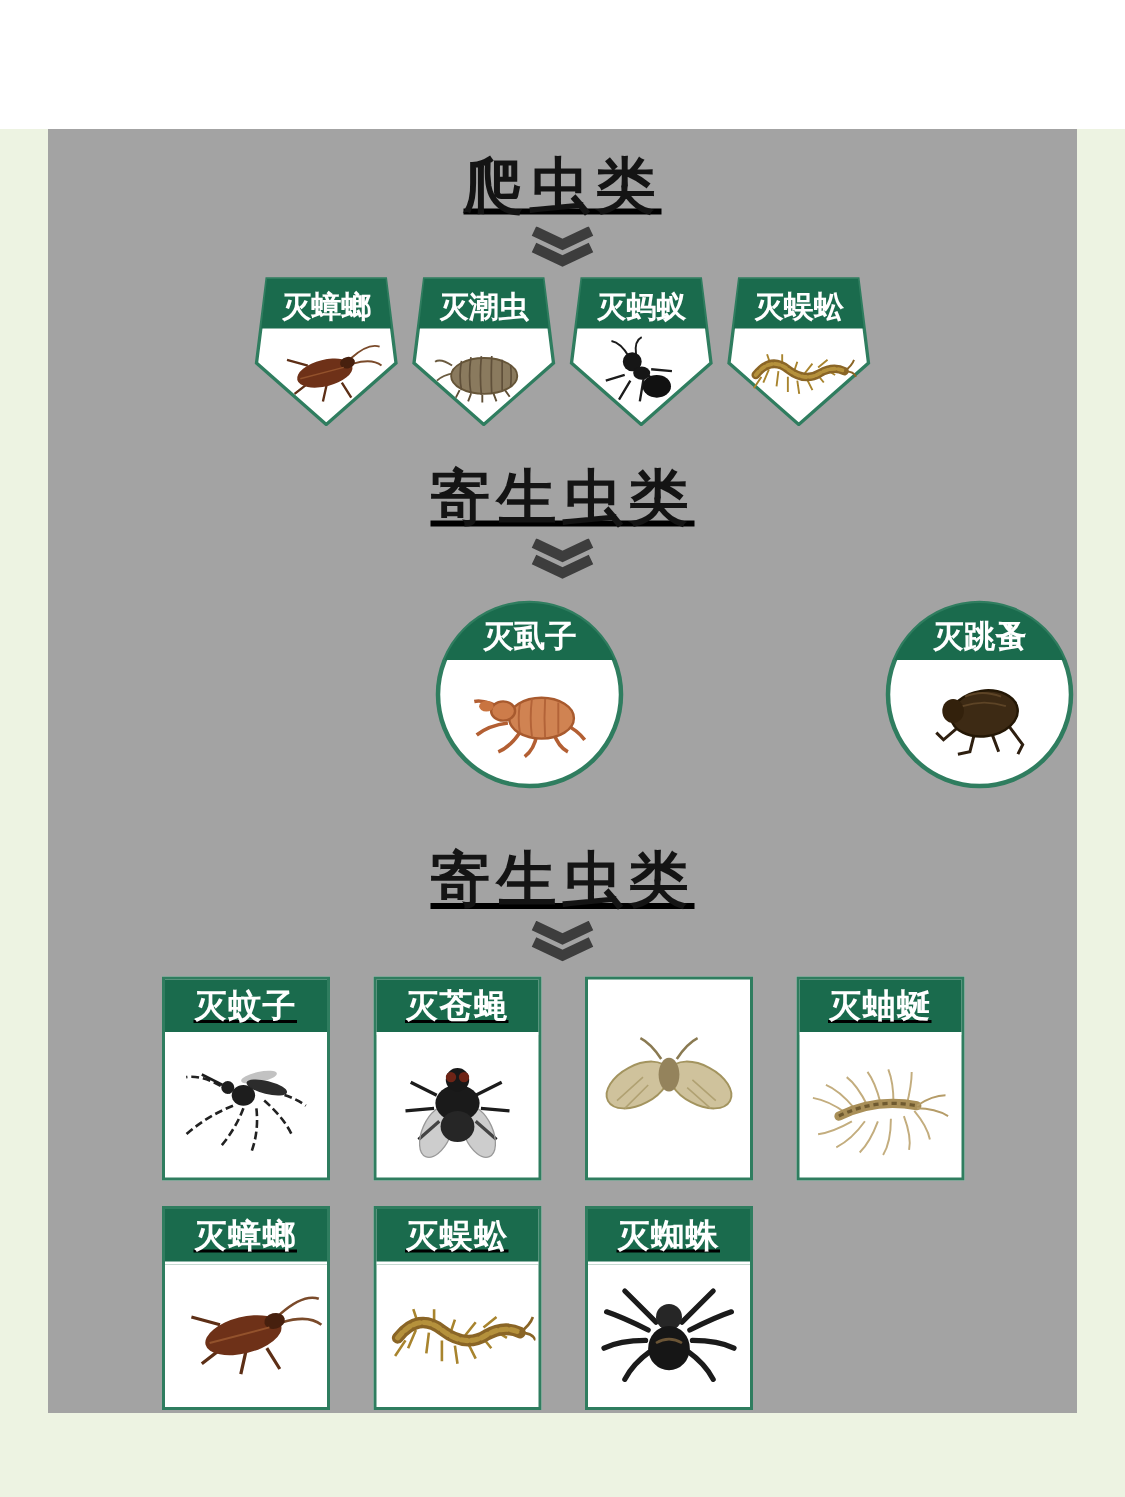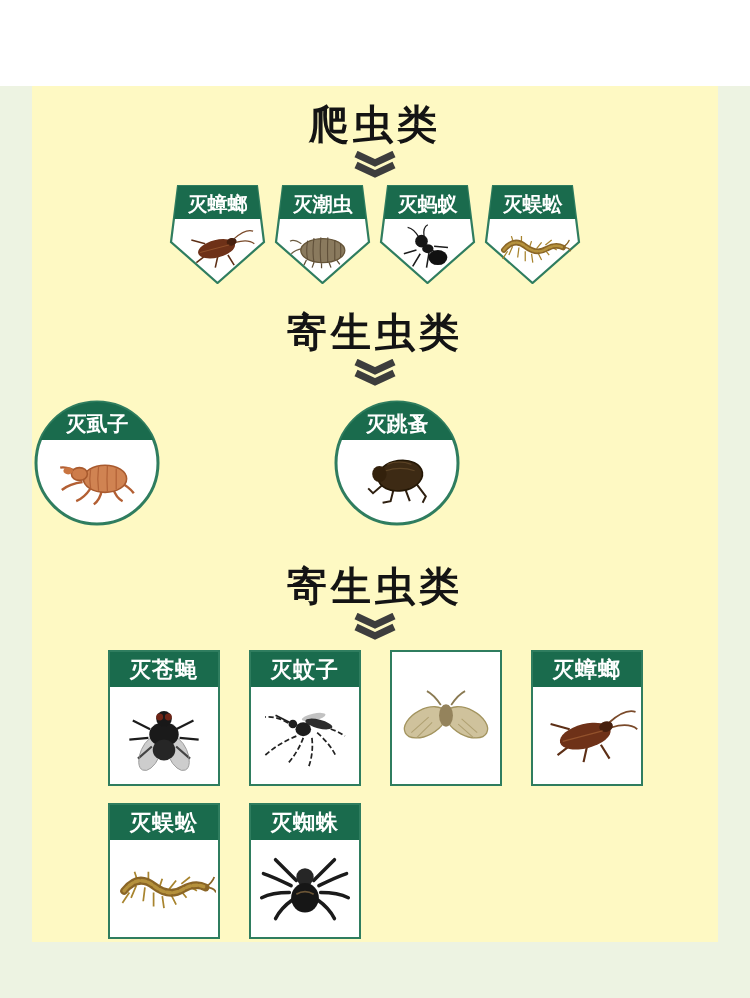--- a/index.html
+++ b/index.html
@@ -6,22 +6,23 @@
   html,body { width: 750px; }
   body {
     height: 998px;
     background: #edf3e2;
     font-family: "Liberation Sans", "DejaVu Sans", sans-serif;
     overflow: hidden;
   }
   .top-strip { width: 750px; height: 86px; background: #ffffff; }
   .panel {
     width: 686px; height: 856px;
-    margin: 0 auto; background: #fef9c3;
+    margin: 0 auto; background: #a3a3a3;
     padding-top: 6px;
+    text-decoration: underline;
   }
   .section-title {
     text-align: center;
     font-size: 40px;
     font-weight: 900;
     color: #141414;
     letter-spacing: 4px;
     line-height: 1.2;
   }
   .st1 { padding-top: 8px; }
@@ -29,21 +30,21 @@
   .st3 { padding-top: 30px; }
   .chevron-wrap { display: flex; justify-content: center; margin-top: 3px; }
   
   .pentagon-row { display: flex; justify-content: center; gap: 8px; margin-top: 6px; }
   .pentagon-badge { width: 97px; height: 100px; position: relative; }
   svg text {
     font-family: "Liberation Sans", "DejaVu Sans", sans-serif;
     font-weight: bold;
   }
   
-  .circle-row { display: flex; justify-content: flex-start; gap: 170px; margin-top: 12px; }
+  .circle-row { display: flex; justify-content: flex-end; gap: 170px; margin-top: 12px; }
   
   .pest-grid {
     display: grid;
     grid-template-columns: repeat(4, 112px);
     column-gap: 29px;
     row-gap: 17px;
     justify-content: center;
     margin-top: 10px;
   }
   .pest-card {
@@ -183,60 +184,75 @@
   <div class="section-title st3">寄生虫类</div>
   <div class="chevron-wrap">
     <svg width="44" height="27" viewBox="0 0 44 27">
       <path d="M3 3 L22 12 L41 3" fill="none" stroke="#3d3d3d" stroke-width="7"></path>
       <path d="M3 14 L22 23 L41 14" fill="none" stroke="#3d3d3d" stroke-width="7"></path>
     </svg>
   </div>
 
   <div class="pest-grid">
     <div class="pest-card">
+      <div class="pest-card-header">灭蚊子</div>
+      <div class="pest-card-body">
+        <svg width="104" height="86" viewBox="0 0 120 90">
+            <g>
+              <path d="M48 34 Q30 20 14 22 M50 44 Q30 52 14 66 M58 46 Q52 62 40 76 M68 46 Q70 64 64 80 M74 40 Q90 54 96 68 M72 32 Q92 34 106 44" stroke="#222222" stroke-width="2" fill="none" stroke-dasharray="6 3"></path>
+              <ellipse cx="70" cy="22" rx="14" ry="4" fill="rgba(120,120,120,0.45)" transform="rotate(-12 70 22)"></ellipse>
+              <ellipse cx="76" cy="30" rx="16" ry="5" fill="#2c2c2c" transform="rotate(14 76 30)"></ellipse>
+              <ellipse cx="58" cy="36" rx="9" ry="8" fill="#1d1d1d"></ellipse>
+              <circle cx="46" cy="30" r="5" fill="#1d1d1d"></circle>
+              <path d="M42 28 L26 20" stroke="#1d1d1d" stroke-width="2"></path>
+            </g>
+          </svg>
+      </div>
+    </div>
+    <div class="pest-card">
       <div class="pest-card-header">灭苍蝇</div>
       <div class="pest-card-body">
         <svg width="104" height="86" viewBox="0 0 120 90">
             <g>
               <path d="M44 36 L24 26 M42 46 L20 48 M46 56 L30 70 M74 36 L94 26 M78 46 L100 48 M74 56 L90 70" stroke="#1c1c1c" stroke-width="2.5" fill="none"></path>
               <ellipse cx="44" cy="64" rx="11" ry="21" fill="rgba(130,130,130,0.4)" stroke="#999999" stroke-width="1" transform="rotate(24 44 64)"></ellipse>
               <ellipse cx="76" cy="64" rx="11" ry="21" fill="rgba(130,130,130,0.4)" stroke="#999999" stroke-width="1" transform="rotate(-24 76 64)"></ellipse>
               <ellipse cx="60" cy="42" rx="17" ry="14" fill="#1a1a1a"></ellipse>
               <ellipse cx="60" cy="60" rx="13" ry="12" fill="#262626"></ellipse>
               <circle cx="60" cy="24" r="9" fill="#181818"></circle>
               <circle cx="55" cy="22" r="4" fill="#6e2416"></circle>
               <circle cx="65" cy="22" r="4" fill="#6e2416"></circle>
             </g>
           </svg>
       </div>
     </div>
     <div class="pest-card">
-      <div class="pest-card-header">灭蚊子</div>
-      <div class="pest-card-body">
-        <svg width="104" height="86" viewBox="0 0 120 90">
-            <g>
-              <path d="M48 34 Q30 20 14 22 M50 44 Q30 52 14 66 M58 46 Q52 62 40 76 M68 46 Q70 64 64 80 M74 40 Q90 54 96 68 M72 32 Q92 34 106 44" stroke="#222222" stroke-width="2" fill="none" stroke-dasharray="6 3"></path>
-              <ellipse cx="70" cy="22" rx="14" ry="4" fill="rgba(120,120,120,0.45)" transform="rotate(-12 70 22)"></ellipse>
-              <ellipse cx="76" cy="30" rx="16" ry="5" fill="#2c2c2c" transform="rotate(14 76 30)"></ellipse>
-              <ellipse cx="58" cy="36" rx="9" ry="8" fill="#1d1d1d"></ellipse>
-              <circle cx="46" cy="30" r="5" fill="#1d1d1d"></circle>
-              <path d="M42 28 L26 20" stroke="#1d1d1d" stroke-width="2"></path>
-            </g>
-          </svg>
-      </div>
-    </div>
-    <div class="pest-card">
       <div class="pest-card-body">
         <svg width="104" height="86" viewBox="0 0 120 90">
             <g>
               <ellipse cx="36" cy="50" rx="26" ry="15" fill="#cfc29c" stroke="#a3945f" stroke-width="1.5" transform="rotate(-28 36 50)"></ellipse>
               <ellipse cx="84" cy="50" rx="26" ry="15" fill="#cfc29c" stroke="#a3945f" stroke-width="1.5" transform="rotate(28 84 50)"></ellipse>
               <path d="M20 62 L40 44 M26 68 L44 50 M78 46 L96 62 M74 52 L92 68" stroke="#b0a172" stroke-width="1.2"></path>
               <ellipse cx="60" cy="42" rx="8" ry="13" fill="#94835c"></ellipse>
               <path d="M54 30 Q46 18 38 14 M66 30 Q74 18 82 14" stroke="#8a7a52" stroke-width="2" fill="none"></path>
+            </g>
+          </svg>
+      </div>
+    </div>
+    <div class="pest-card">
+      <div class="pest-card-header">灭蚰蜒</div>
+      <div class="pest-card-body">
+        <svg width="104" height="86" viewBox="0 0 120 90">
+            <g>
+              <g stroke="#c3ad7e" stroke-width="1.5" fill="none">
+                <path d="M34 50 Q20 40 8 38 M40 46 Q28 32 18 28 M50 44 Q42 28 34 22 M60 42 Q56 26 50 18 M70 42 Q70 26 66 16 M80 44 Q84 28 84 18 M38 56 Q24 64 12 66 M48 56 Q38 70 26 76 M58 56 Q52 72 44 80 M68 54 Q68 72 62 82 M78 52 Q84 68 82 78 M86 48 Q96 60 98 70"></path>
+              </g>
+              <path d="M28 52 Q56 38 88 44" stroke="#a98f58" stroke-width="7" fill="none" stroke-linecap="round"></path>
+              <path d="M28 52 Q56 38 88 44" stroke="#6f5a30" stroke-width="2.5" fill="none" stroke-dasharray="4 3"></path>
+              <path d="M88 44 Q100 36 110 36 M88 46 Q102 46 112 52" stroke="#b59c68" stroke-width="1.5" fill="none"></path>
             </g>
           </svg>
       </div>
     </div>
     <div class="pest-card">
       <div class="pest-card-header">灭蟑螂</div>
       <div class="pest-card-body">
         <svg width="104" height="86" viewBox="0 0 120 90">
             <g>
               <path d="M86 28 Q104 12 116 16 M88 34 Q108 28 118 36" stroke="#7a4a2a" stroke-width="2" fill="none"></path>

